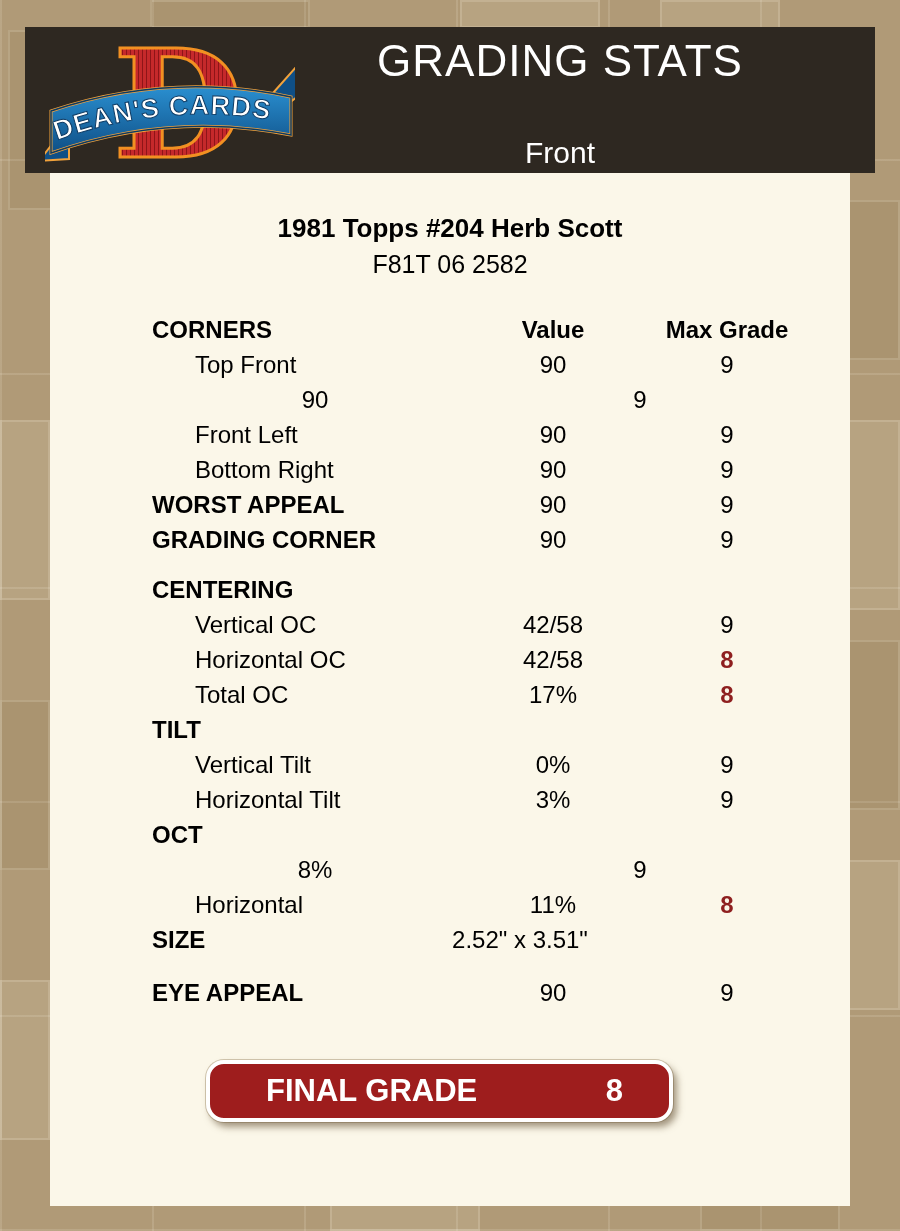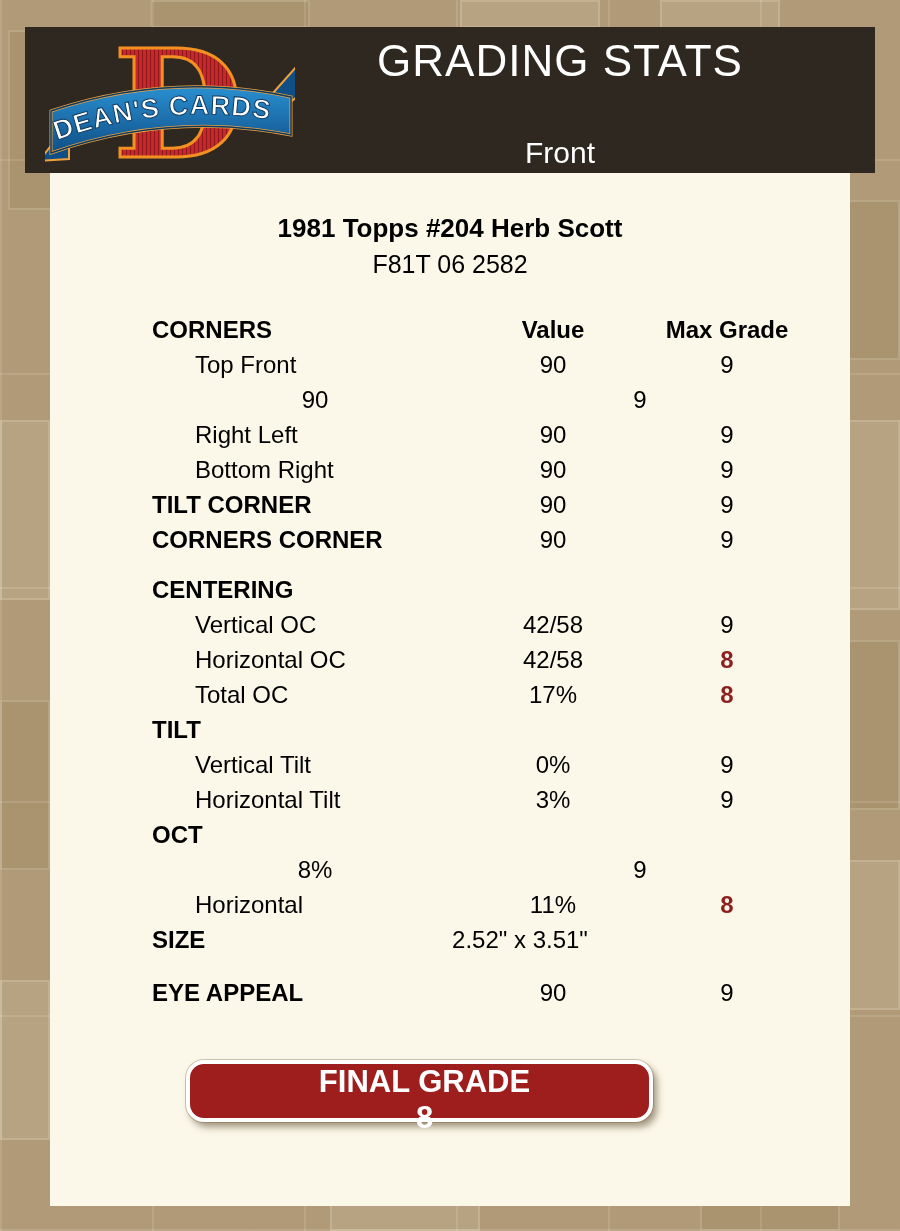--- a/index.html
+++ b/index.html
@@ -66,28 +66,28 @@
   .t-row .lbl { white-space:nowrap; }
   .t-row.style-section .lbl, .t-row.style-header .lbl { font-weight:bold; }
   .t-row.style-item .lbl { padding-left:43px; }
   .t-row .val, .t-row .max { text-align:center; white-space:nowrap; }
   .t-row.style-header .val, .t-row.style-header .max { font-weight:bold; }
   .t-row .max.red { color:#8e1f1f; font-weight:bold; }
   .t-row .val.shifted { position:relative; left:-33px; }
 
   
   .final-grade {
-    position:absolute; left:136px; top:887px; width:467px; height:62px;
+    position:absolute; left:156px; top:887px; width:467px; height:62px;
     background:#9e1d1d;
     border:4px solid #ffffff;
     border-radius:18px;
     box-shadow:4px 5px 7px rgba(90,70,40,0.55), 0 0 0 1px rgba(160,140,105,0.45);
     display:flex; align-items:center; justify-content:space-between;
     padding:0 46px 0 56px;
-    color:#ffffff; font-weight:bold; font-size:31px;flex-direction:column;
+    color:#ffffff; font-weight:bold; font-size:31px;
   }
 </style>
 </head>
 <body>
 
 <div class="bg-collage">
     <div class="bg-card" style="left: 8px; top: 30px; width: 130px; height: 180px;"></div>
     <div class="bg-card light" style="left: 660px; top: 0px; width: 120px; height: 170px;"></div>
     <div class="bg-card" style="left: 790px; top: 200px; width: 110px; height: 160px;"></div>
     <div class="bg-card light" style="left: 770px; top: 420px; width: 130px; height: 190px;"></div>
@@ -150,39 +150,39 @@
           <span class="val">90</span>
           <span></span>
           <span class="max">9</span>
         </div>
         <div class="t-row style-item">
           <span class="val">90</span>
           <span></span>
           <span class="max">9</span>
         </div>
         <div class="t-row style-item">
-          <span class="lbl">Right Left</span>
+          <span class="lbl">Front Left</span>
           <span class="val">90</span>
           <span></span>
           <span class="max">9</span>
         </div>
         <div class="t-row style-item">
           <span class="lbl">Bottom Right</span>
           <span class="val">90</span>
           <span></span>
           <span class="max">9</span>
         </div>
         <div class="t-row style-section">
-          <span class="lbl">TILT CORNER</span>
-          <span class="val">90</span>
-          <span></span>
-          <span class="max">9</span>
-        </div>
-        <div class="t-row style-section">
-          <span class="lbl">CORNERS CORNER</span>
+          <span class="lbl">WORST APPEAL</span>
+          <span class="val">90</span>
+          <span></span>
+          <span class="max">9</span>
+        </div>
+        <div class="t-row style-section">
+          <span class="lbl">GRADING CORNER</span>
           <span class="val">90</span>
           <span></span>
           <span class="max">9</span>
         </div>
       </div>
       <div class="table-group gap-sm">
         <div class="t-row style-section">
           <span class="lbl">CENTERING</span>
           <span class="val"></span>
           <span></span>

